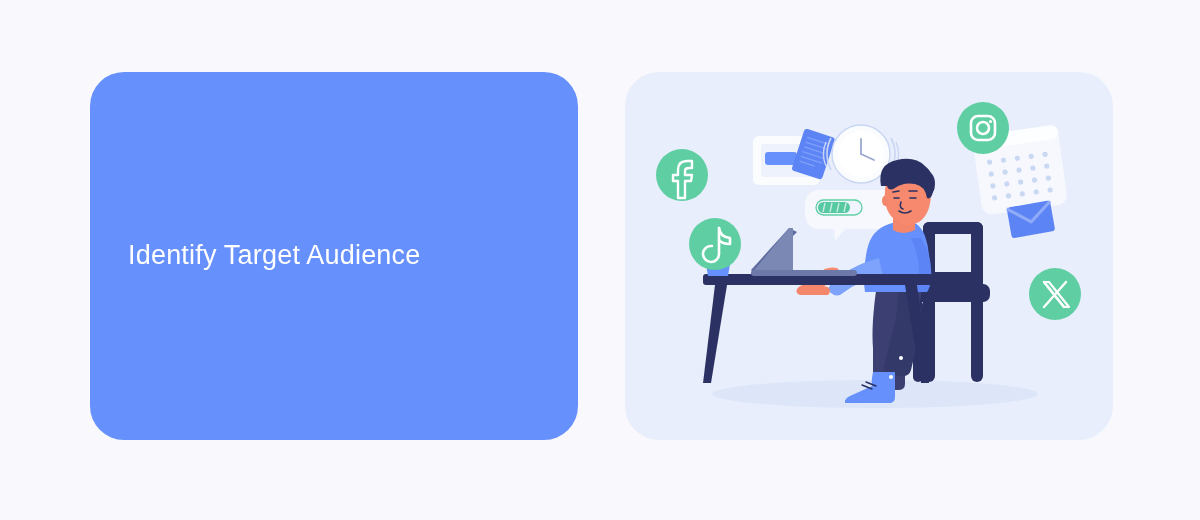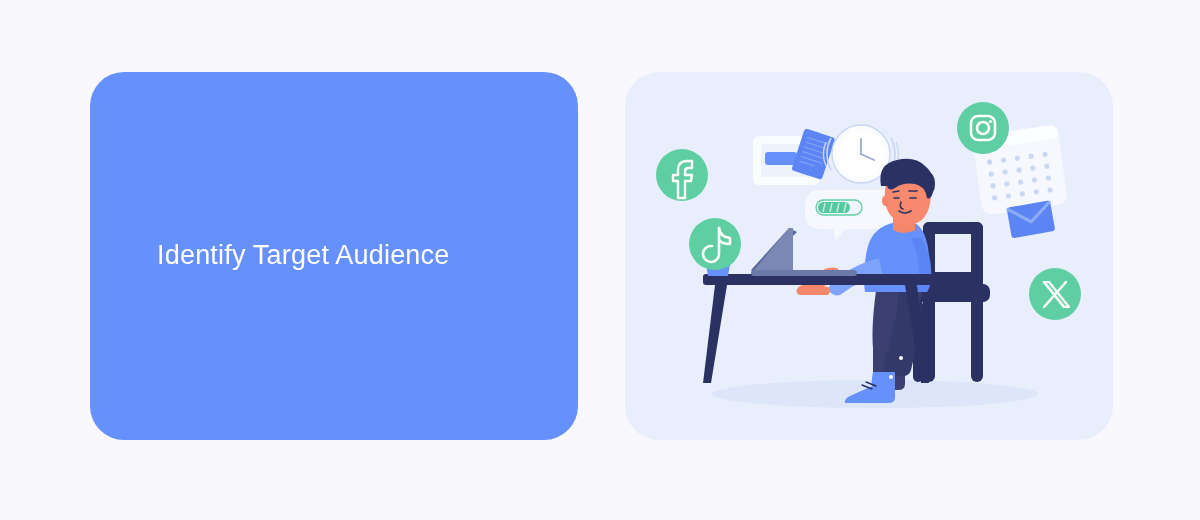--- a/index.html
+++ b/index.html
@@ -29,21 +29,21 @@
     background: #6690fb;
     border-radius: 34px;
     display: flex;
     align-items: center;
   }
   #title-text {
     color: #ffffff;
     font-size: 27px;
     font-weight: 400;
     letter-spacing: .2px;
-    padding-left: 67px;
+    padding-left: 38px;
     line-height: 1.25;
     white-space: pre-wrap;
   }
 
   
   #illustration-card {
     position: absolute;
     left: 625px;
     top: 72px;
     width: 488px;

